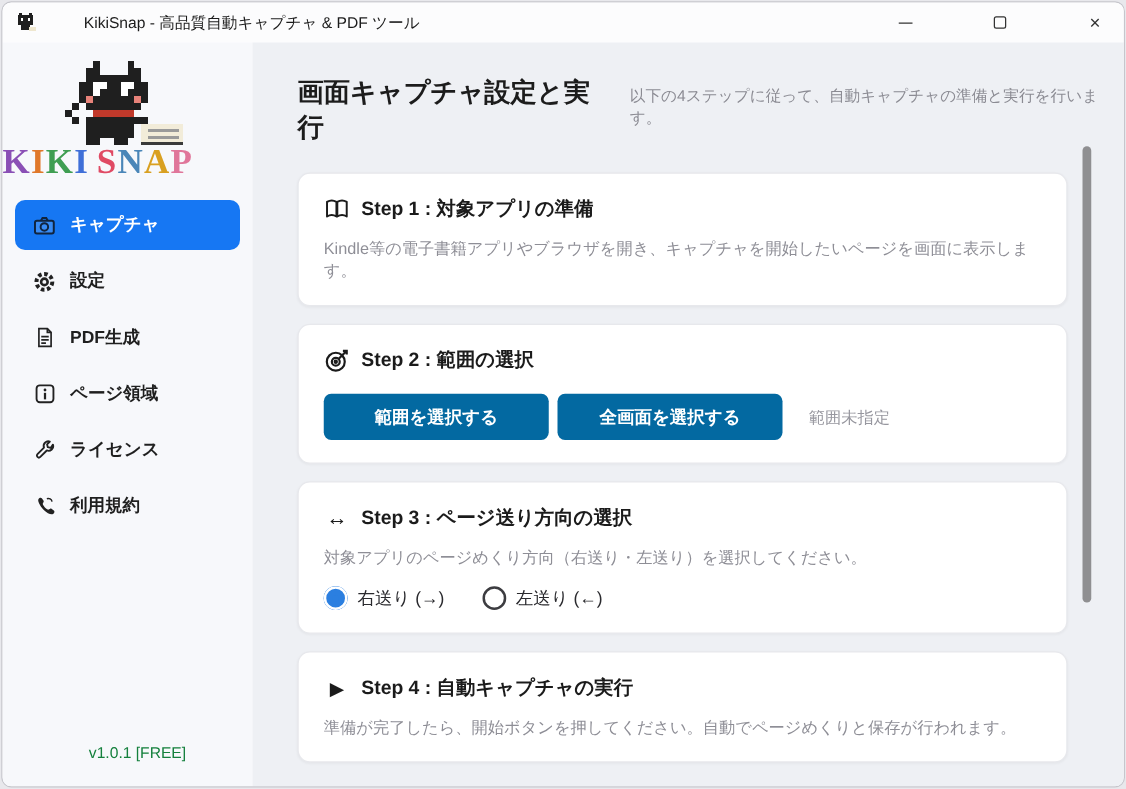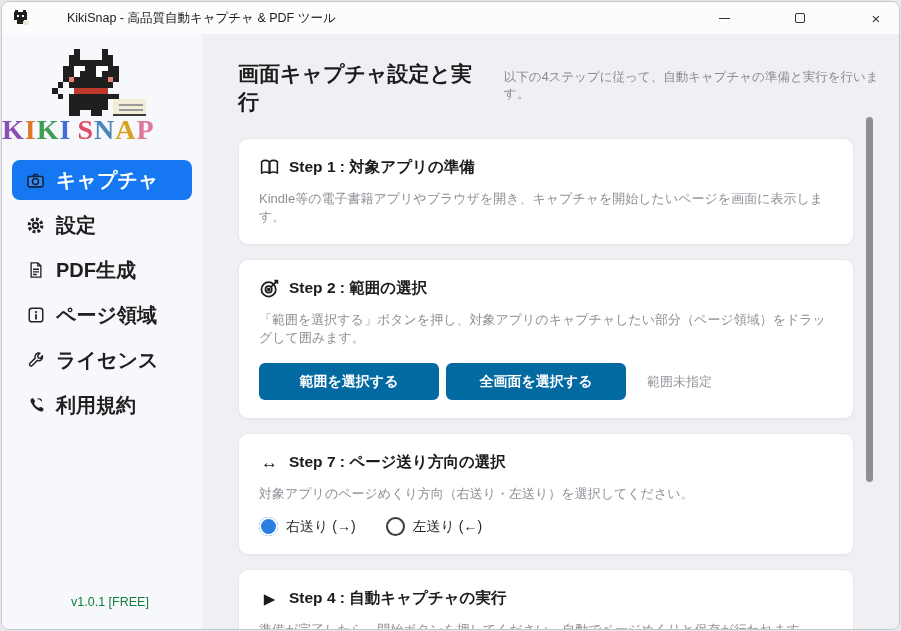--- a/index.html
+++ b/index.html
@@ -33,21 +33,21 @@
   .logo-text .w1 span:nth-child(3){color:#3f9e52;}
   .logo-text .w1 span:nth-child(4){color:#3f6fd8;}
   .logo-text .w2 span:nth-child(1){color:#e04a64;}
   .logo-text .w2 span:nth-child(2){color:#4a86b8;}
   .logo-text .w2 span:nth-child(3){color:#d9a021;}
   .logo-text .w2 span:nth-child(4){color:#e0769a;}
   .logo-text .w2 { margin-left:6px; }
 
   .nav { margin-top:14px; }
   .nav-item { height:40px; margin:0 10px 5px; border-radius:8px; display:flex; align-items:center;
-    padding-left:14px; font-size:20px; font-weight:600; color:#1f1f1f; cursor:pointer; }
+    padding-left:14px; font-size:14px; font-weight:600; color:#1f1f1f; cursor:pointer; }
   .nav-item .nav-ico { width:19px; height:19px; margin-right:11px; flex:0 0 19px; display:flex;
     align-items:center; justify-content:center; }
   .nav-item.active { background:#1677f3; color:#ffffff; }
   .version { position:absolute; bottom:20px; left:16px; right:0; text-align:center;
     font-size:12.5px; color:#15803d; }
 
   
   .main { flex:1; background:#eef0f4; position:relative; overflow:hidden; padding:26px 0 0 36px; }
   .page-header { display:flex; align-items:baseline; margin-bottom:22px; }
   .page-title { font-size:21px; font-weight:700; color:#1c1c1c; }
@@ -227,32 +227,31 @@
           <span class="step-ico">
             <svg viewBox="0 0 24 24" width="21" height="21" fill="none" stroke="#1b1b1b" stroke-width="2">
               <circle cx="11" cy="13" r="8.2"></circle>
               <circle cx="11" cy="13" r="3.6"></circle>
               <circle cx="11" cy="13" r="1" fill="#1b1b1b"></circle>
               <path d="M13.5 10.5L21 3M17.5 3H21v3.5"></path>
             </svg>
           </span>
           <span>Step 2 : 範囲の選択</span>
         </div>
-        <div class="step-desc">「範囲を選択する」ボタンを押し、対象アプリのキャプチャしたい部分（ページ領域）をドラッグして囲みます。</div>
         <div class="btn-row">
           <button class="btn-steel">範囲を選択する</button>
           <button class="btn-steel">全画面を選択する</button>
           <span class="range-status">範囲未指定</span>
         </div>
       </div>
 
       <div class="card">
         <div class="step-head">
           <span class="step-ico" style="font-size:17px;font-weight:700;">↔</span>
-          <span>Step 7 : ページ送り方向の選択</span>
+          <span>Step 3 : ページ送り方向の選択</span>
         </div>
         <div class="step-desc">対象アプリのページめくり方向（右送り・左送り）を選択してください。</div>
         <div class="radio-row">
           <label class="radio-opt">
             <span class="radio checked"></span>
             <span>右送り (→)</span>
           </label>
           <label class="radio-opt">
             <span class="radio"></span>
             <span>左送り (←)</span>

